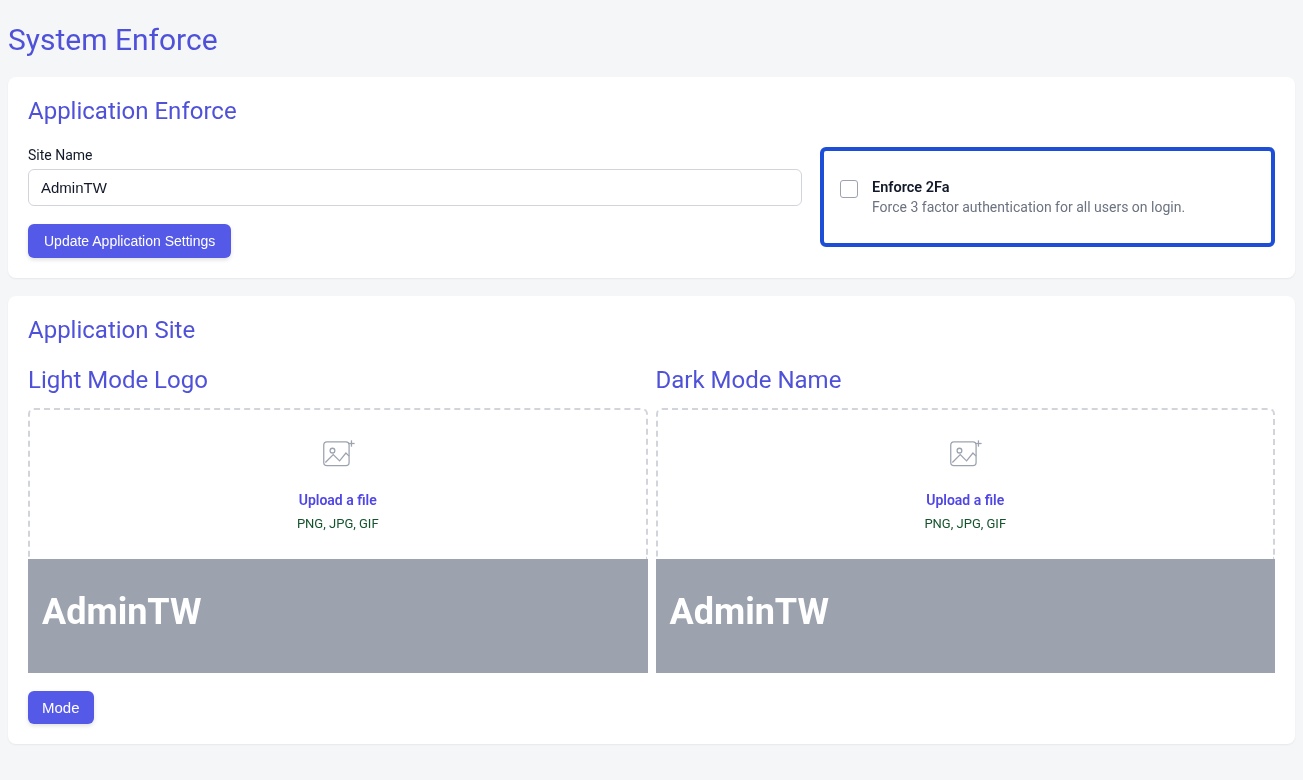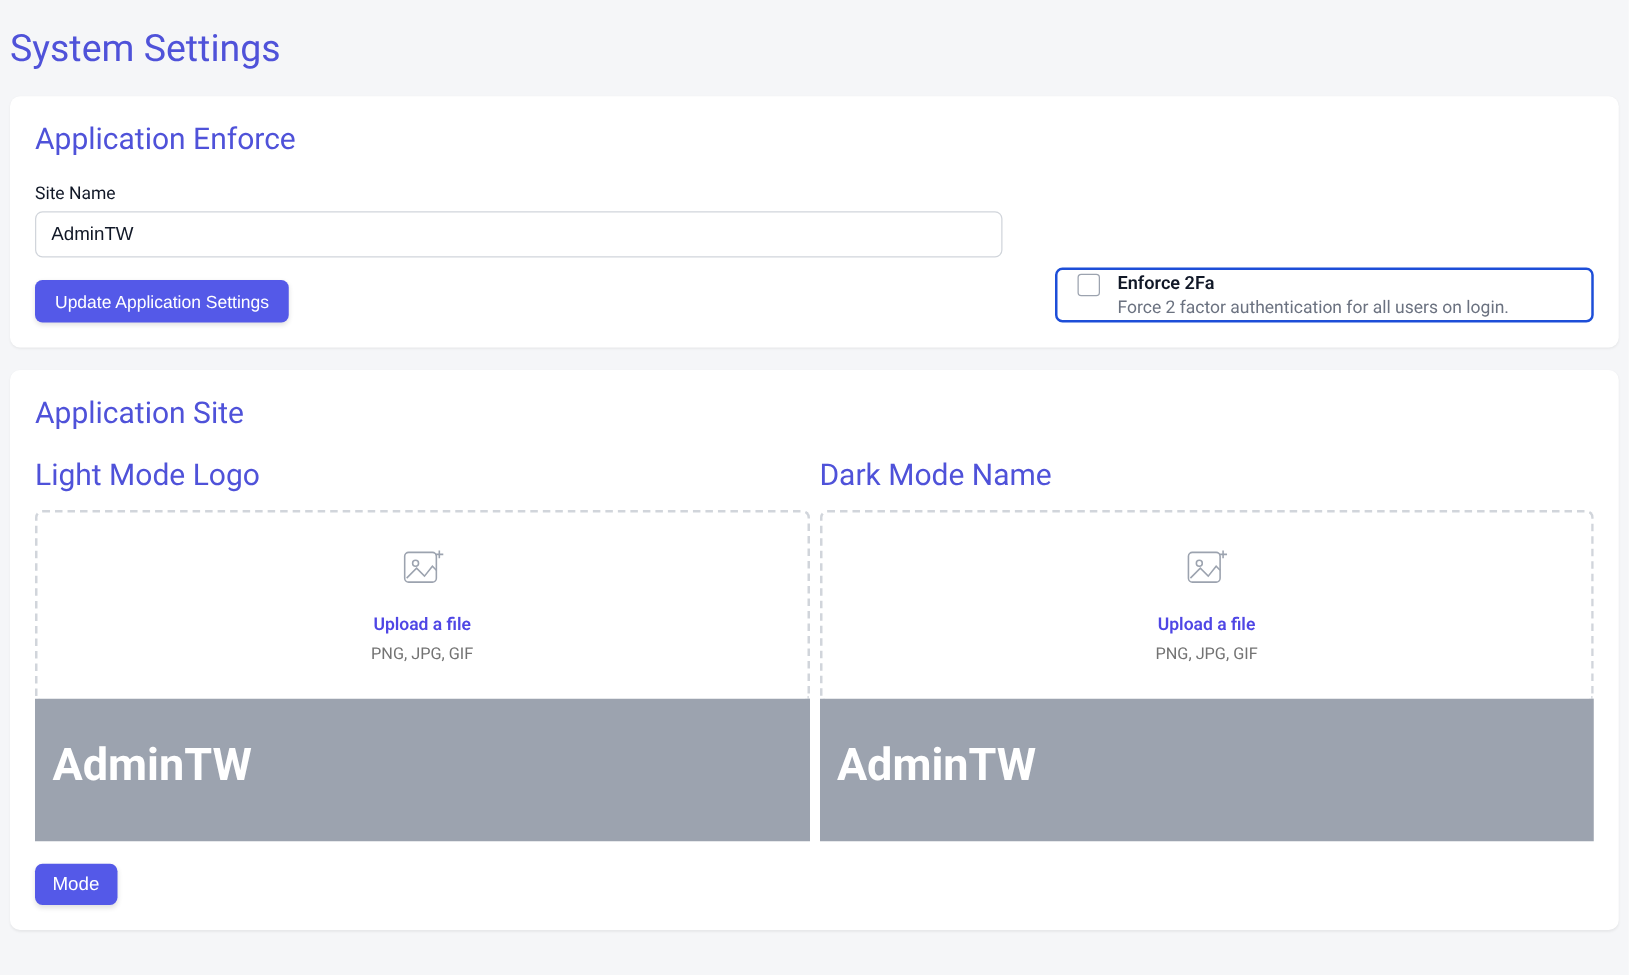--- a/index.html
+++ b/index.html
@@ -34,21 +34,21 @@
     }
     h3.subsection {
       font-size: 24px;
       font-weight: 400;
       color: #4f52d9;
       margin-bottom: 14px;
     }
     .row-app {
       display: flex;
       gap: 18px;
-      align-items: flex-end;
+      align-items: flex-start;
     }
     .col-left { flex: 1; }
     .col-right { width: 455px; }
     .form-label {
       display: block;
       font-size: 14px;
       font-weight: 400;
       color: #111827;
       margin-bottom: 6px;
     }
@@ -72,27 +72,26 @@
       padding: 9px 16px;
       cursor: pointer;
       box-shadow: 0 2px 4px rgba(0,0,0,0.12);
     }
     .btn-sm {
       padding: 8px 14px;
       font-size: 15px;
     }
     .mt18 { margin-top: 18px; }
     .enforce-box {
-      border: 2px solid #1d4ed8;
+      border: 4px solid #1d4ed8;
       border-radius: 6px;
-      padding: 2px 16px;
+      padding: 28px 16px;
       display: flex;
       gap: 14px;
       align-items: flex-start;
-      margin-left: 24px;
     }
     .checkbox {
       width: 18px;
       height: 18px;
       border: 1px solid #9ca3af;
       border-radius: 3px;
       background: #fff;
       flex-shrink: 0;
       margin-top: 1px;
       cursor: pointer;
@@ -122,21 +121,21 @@
       cursor: pointer;
     }
     .dropzone .upload-label {
       font-size: 14px;
       font-weight: 600;
       color: #4f46e5;
       margin-top: 20px;
     }
     .dropzone .formats {
       font-size: 13px;
-      color: #737373;
+      color: #14532d;
       margin-top: 8px;
     }
     .icon-box {
       width: 38px;
       height: 38px;
       margin: 0 auto 4px auto;
       position: relative;
       color: #9ca3af;
     }
     .icon-box svg {
@@ -152,40 +151,40 @@
       font-size: 36px;
       font-weight: 700;
       padding: 32px 14px 40px 14px;
     }
   </style>
 </head>
 <body>
 
 <div class="page">
 
-  <h1 class="title">System Settings</h1>
+  <h1 class="title">System Enforce</h1>
 
   <div class="card">
     <h2 class="section">Application Enforce</h2>
 
     <div class="row-app">
       <div class="col-left">
         <label class="form-label">Site Name</label>
         <input type="text" class="text-input" value="AdminTW" style="">
         <div class="mt18">
           <button class="btn">Update Application Settings</button>
         </div>
       </div>
 
       <div class="col-right">
         <div class="enforce-box">
           <div class="checkbox" role="checkbox" aria-checked="false"></div>
           <div class="enforce-text">
             <strong>Enforce 2Fa</strong>
-            <span>Force 2 factor authentication for all users on login.</span>
+            <span>Force 3 factor authentication for all users on login.</span>
           </div>
         </div>
       </div>
     </div>
   </div>
 
   <div class="card">
     <h2 class="section">Application Site</h2>
 
     <div class="logos-row">

